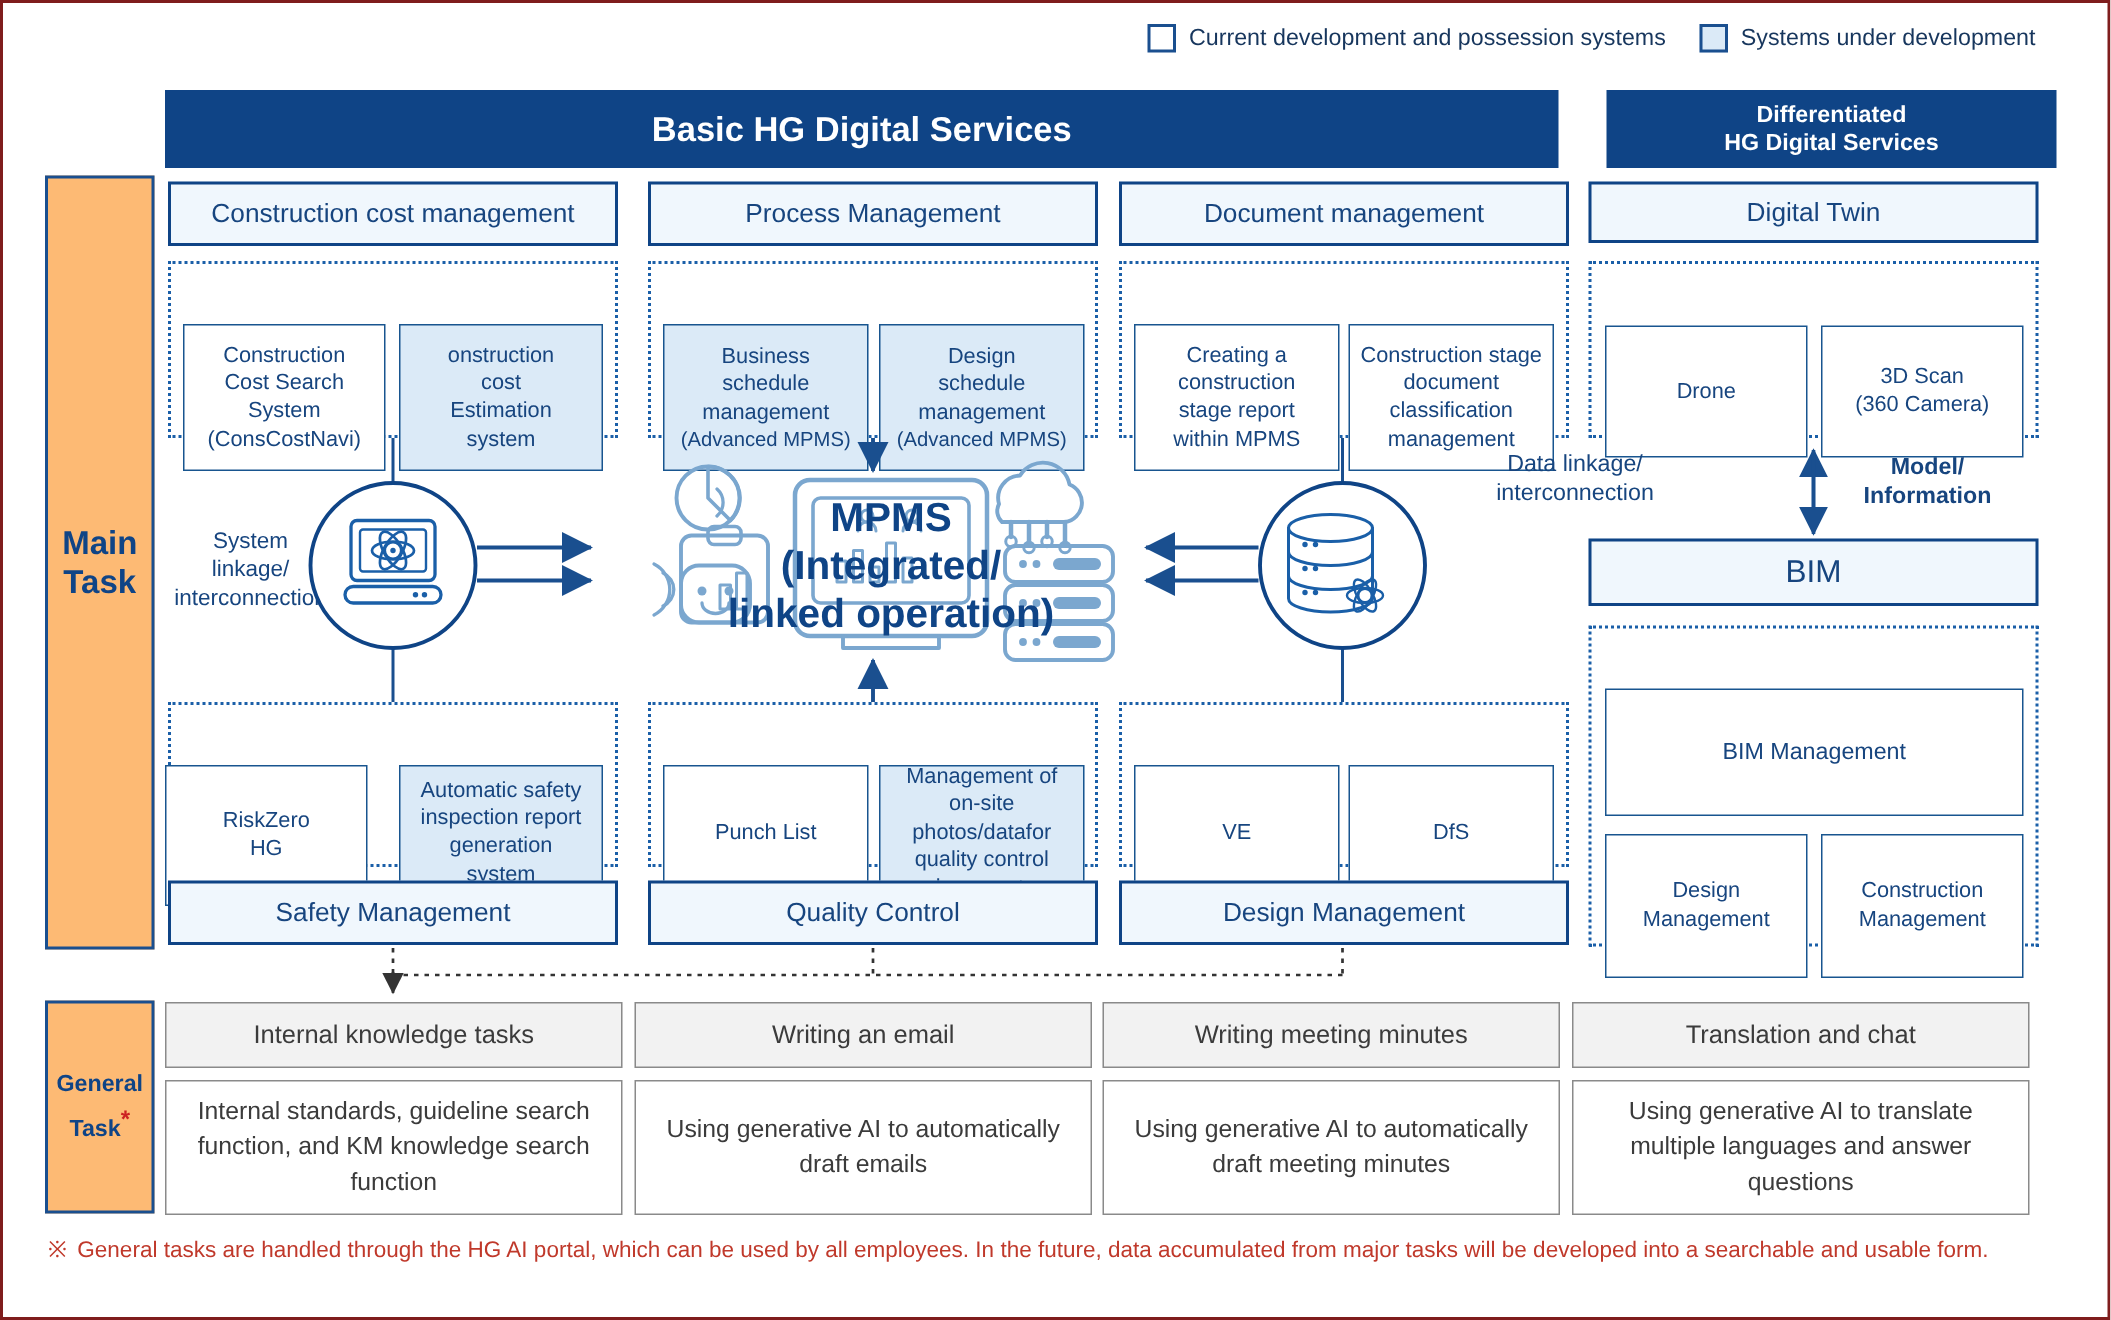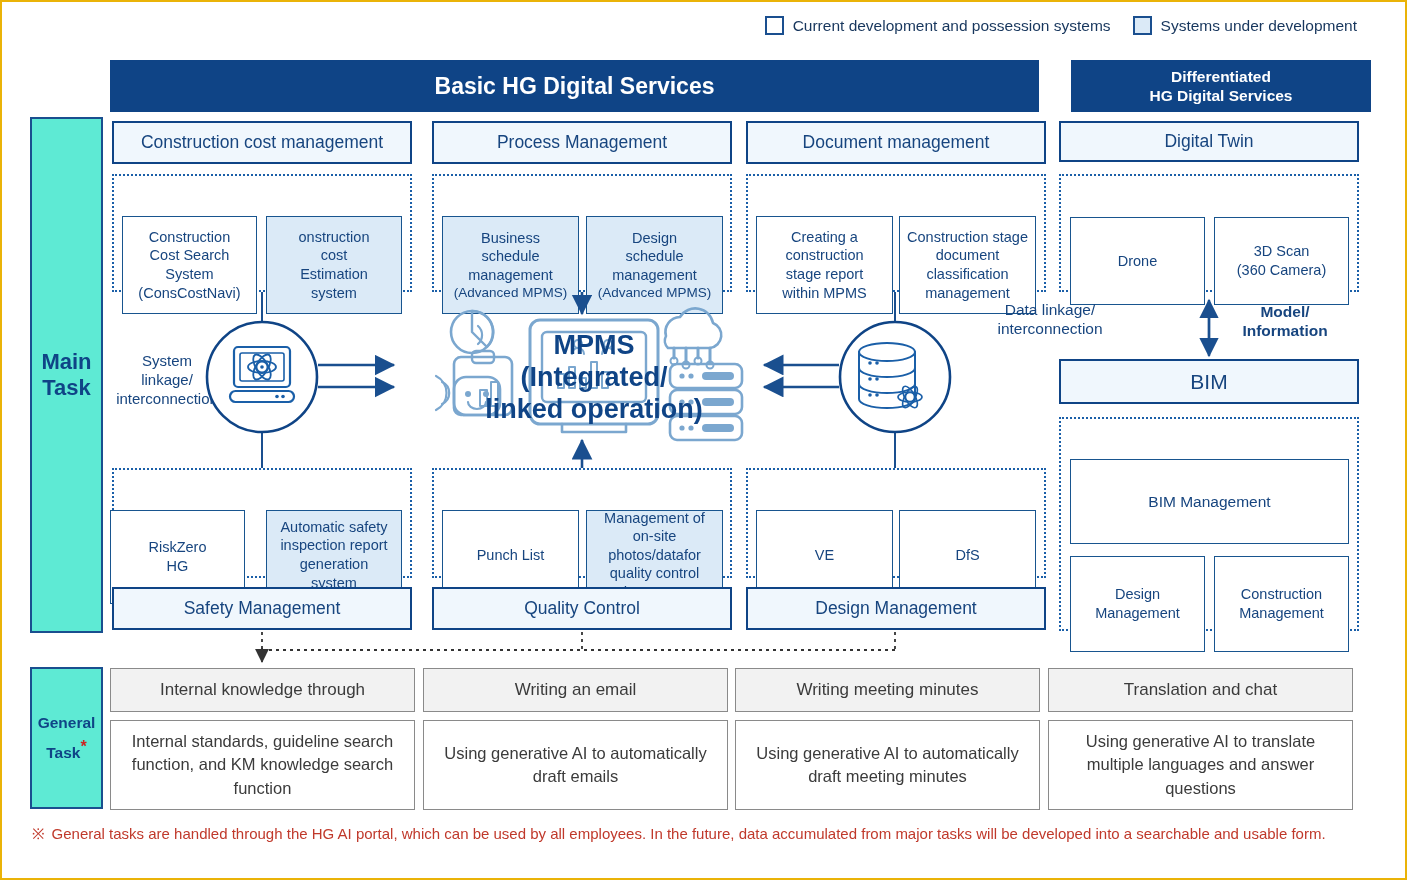--- a/index.html
+++ b/index.html
@@ -5,21 +5,21 @@
   * { box-sizing: border-box; margin: 0; padding: 0; }
   html, body {
     width: 1407px; height: 880px;
     background: #ffffff;
     font-family: "Liberation Sans", sans-serif;
     overflow: hidden;
   }
   #root {
     position: relative;
     width: 1407px; height: 880px;
-    border: 2px solid #eab308;
+    border: 2px solid #7f1d1d;
   }
 
   
   .legend {
     position: absolute; top: 14px; right: 48px;
     display: flex; align-items: center; gap: 22px;
   }
   .legend-item { display: flex; align-items: center; gap: 9px; }
   .legend-box {
     width: 19px; height: 19px;
@@ -38,21 +38,21 @@
     text-align: center;
     font-weight: bold;
   }
   #banner-basic { left: 108px; top: 58px; width: 929px; height: 52px; font-size: 23px; }
   #banner-diff  { left: 1057px; top: 58px; width: 300px; height: 52px; font-size: 15.5px; line-height: 1.25; margin-left: 12px; }
 
   
   .side-label {
     position: absolute;
     border: 2px solid #1a4f8f;
-    background: #5eead4;
+    background: #fdba74;
     display: flex; flex-direction: column;
     align-items: center; justify-content: center;
     color: #0f4486; font-weight: bold;
   }
   #side-main { left: 28px; top: 115px; width: 73px; height: 516px; font-size: 22px; line-height: 1.2; }
   #side-general { left: 28px; top: 665px; width: 73px; height: 142px; font-size: 15.5px; line-height: 1.55; }
   #side-general .star { color: #cc2222; font-size: 16px; vertical-align: super; }
 
   
   .cat-head {
@@ -231,21 +231,21 @@
   <div class="sys-box" style="left:897px; top:476px; width:137px; height:90px;">DfS</div>
 
   <div class="sys-box" style="left:1068px; top:425px; width:279px; height:85px; font-size:15.5px;">BIM Management</div>
   <div class="sys-box" style="left:1068px; top:522px; width:135px; height:96px;">Design<br>Management</div>
   <div class="sys-box" style="left:1212px; top:522px; width:135px; height:96px;">Construction<br>Management</div>
 
   <div class="cat-head" style="left:110px; top:585px; width:300px; height:43px;">Safety Management</div>
   <div class="cat-head" style="left:430px; top:585px; width:300px; height:43px;">Quality Control</div>
   <div class="cat-head" style="left:744px; top:585px; width:300px; height:43px;">Design Management</div>
 
-  <div class="gray-head" style="left:108px; top:666px; width:305px; height:44px;">Internal knowledge through</div>
+  <div class="gray-head" style="left:108px; top:666px; width:305px; height:44px;">Internal knowledge tasks</div>
   <div class="gray-head" style="left:421px; top:666px; width:305px; height:44px;">Writing an email</div>
   <div class="gray-head" style="left:733px; top:666px; width:305px; height:44px;">Writing meeting minutes</div>
   <div class="gray-head" style="left:1046px; top:666px; width:305px; height:44px;">Translation and chat</div>
 
   <div class="gray-body" style="left:108px; top:718px; width:305px; height:90px;">Internal standards, guideline search function, and KM knowledge search function</div>
   <div class="gray-body" style="left:421px; top:718px; width:305px; height:90px;">Using generative AI to automatically draft emails</div>
   <div class="gray-body" style="left:733px; top:718px; width:305px; height:90px;">Using generative AI to automatically draft meeting minutes</div>
   <div class="gray-body" style="left:1046px; top:718px; width:305px; height:90px;">Using generative AI to translate multiple languages and answer questions</div>
 
   <div id="footnote">

